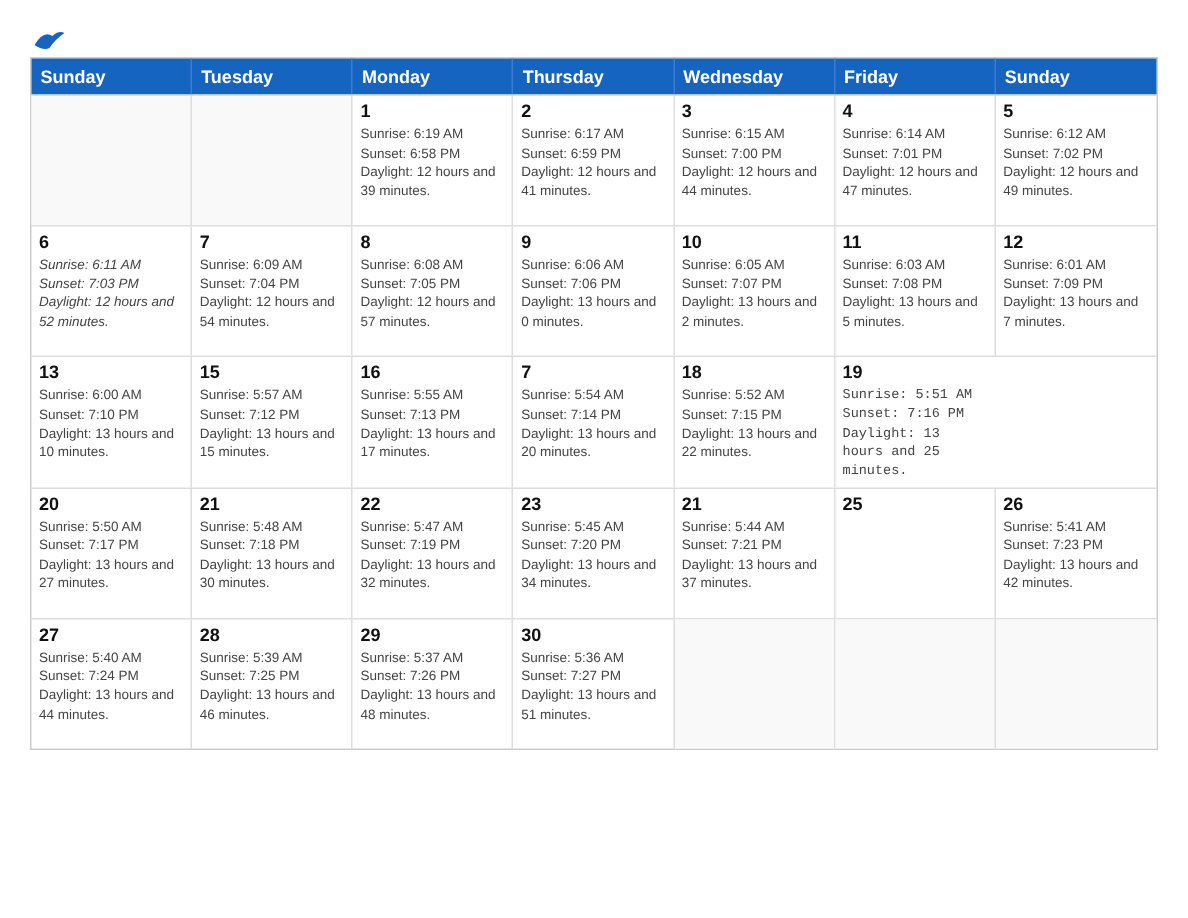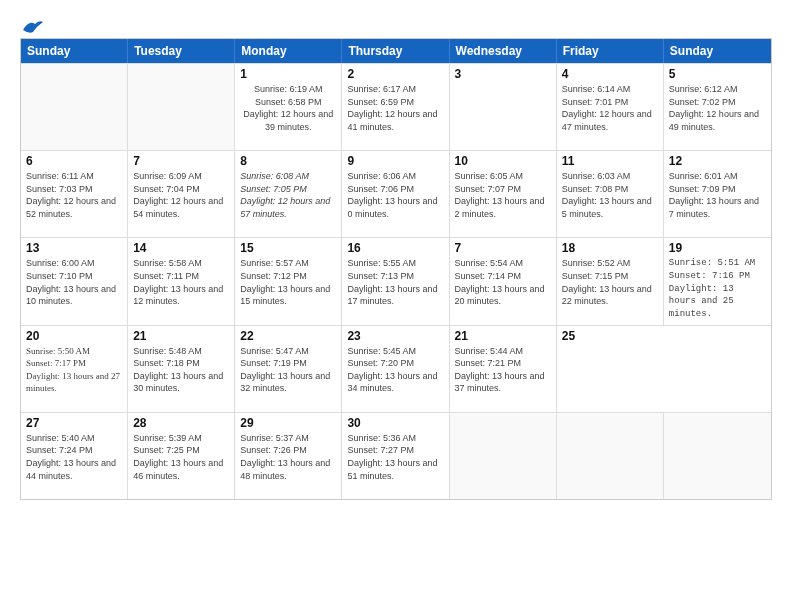--- a/index.html
+++ b/index.html
@@ -136,62 +136,65 @@
         <div class="cal-header-cell">Wednesday</div>
         <div class="cal-header-cell">Friday</div>
         <div class="cal-header-cell">Sunday</div>
       </div>
     <div class="cal-body">
     <div class="cal-row">
           <div class="cal-cell empty"></div>
           <div class="cal-cell empty"></div>
           <div class="cal-cell">
             <div class="day-num">1</div>
-            <div class="day-info" style="white-space: pre-line; text-align: center;">Sunrise: 6:19 AM
+            <div class="day-info" style="white-space: pre-line;">Sunrise: 6:19 AM
 Sunset: 6:58 PM
 Daylight: 12 hours and 39 minutes.</div>
           </div>
           <div class="cal-cell">
             <div class="day-num">2</div>
             <div class="day-info" style="white-space: pre-line;">Sunrise: 6:17 AM
 Sunset: 6:59 PM
 Daylight: 12 hours and 41 minutes.</div>
           </div>
           <div class="cal-cell">
             <div class="day-num">3</div>
+            <div class="day-info" style="white-space: pre-line;">Sunrise: 6:15 AM
+Sunset: 7:00 PM
+Daylight: 12 hours and 44 minutes.</div>
           </div>
           <div class="cal-cell">
             <div class="day-num">4</div>
             <div class="day-info" style="white-space: pre-line;">Sunrise: 6:14 AM
 Sunset: 7:01 PM
 Daylight: 12 hours and 47 minutes.</div>
           </div>
           <div class="cal-cell">
             <div class="day-num">5</div>
             <div class="day-info" style="white-space: pre-line;">Sunrise: 6:12 AM
 Sunset: 7:02 PM
 Daylight: 12 hours and 49 minutes.</div>
           </div>
         </div>
         <div class="cal-row">
           <div class="cal-cell">
             <div class="day-num">6</div>
-            <div class="day-info" style="white-space: pre-line;">Sunrise: 6:11 AM
+            <div class="day-info" style="white-space: pre-line; font-style: italic;">Sunrise: 6:11 AM
 Sunset: 7:03 PM
 Daylight: 12 hours and 52 minutes.</div>
           </div>
           <div class="cal-cell">
             <div class="day-num">7</div>
             <div class="day-info" style="white-space: pre-line;">Sunrise: 6:09 AM
 Sunset: 7:04 PM
 Daylight: 12 hours and 54 minutes.</div>
           </div>
           <div class="cal-cell">
             <div class="day-num">8</div>
-            <div class="day-info" style="white-space: pre-line; font-style: italic;">Sunrise: 6:08 AM
+            <div class="day-info" style="white-space: pre-line;">Sunrise: 6:08 AM
 Sunset: 7:05 PM
 Daylight: 12 hours and 57 minutes.</div>
           </div>
           <div class="cal-cell">
             <div class="day-num">9</div>
             <div class="day-info" style="white-space: pre-line;">Sunrise: 6:06 AM
 Sunset: 7:06 PM
 Daylight: 13 hours and 0 minutes.</div>
           </div>
           <div class="cal-cell">
@@ -214,26 +217,20 @@
           </div>
         </div>
         <div class="cal-row">
           <div class="cal-cell">
             <div class="day-num">13</div>
             <div class="day-info" style="white-space: pre-line;">Sunrise: 6:00 AM
 Sunset: 7:10 PM
 Daylight: 13 hours and 10 minutes.</div>
           </div>
           <div class="cal-cell">
-            <div class="day-num">14</div>
-            <div class="day-info" style="white-space: pre-line;">Sunrise: 5:58 AM
-Sunset: 7:11 PM
-Daylight: 13 hours and 12 minutes.</div>
-          </div>
-          <div class="cal-cell">
             <div class="day-num">15</div>
             <div class="day-info" style="white-space: pre-line;">Sunrise: 5:57 AM
 Sunset: 7:12 PM
 Daylight: 13 hours and 15 minutes.</div>
           </div>
           <div class="cal-cell">
             <div class="day-num">16</div>
             <div class="day-info" style="white-space: pre-line;">Sunrise: 5:55 AM
 Sunset: 7:13 PM
 Daylight: 13 hours and 17 minutes.</div>
@@ -253,21 +250,21 @@
           <div class="cal-cell">
             <div class="day-num">19</div>
             <div class="day-info" style="white-space: pre-line; font-family: Liberation Mono, monospace;">Sunrise: 5:51 AM
 Sunset: 7:16 PM
 Daylight: 13 hours and 25 minutes.</div>
           </div>
         </div>
         <div class="cal-row">
           <div class="cal-cell">
             <div class="day-num">20</div>
-            <div class="day-info" style="white-space: pre-line; font-family: Liberation Serif, serif;">Sunrise: 5:50 AM
+            <div class="day-info" style="white-space: pre-line;">Sunrise: 5:50 AM
 Sunset: 7:17 PM
 Daylight: 13 hours and 27 minutes.</div>
           </div>
           <div class="cal-cell">
             <div class="day-num">21</div>
             <div class="day-info" style="white-space: pre-line;">Sunrise: 5:48 AM
 Sunset: 7:18 PM
 Daylight: 13 hours and 30 minutes.</div>
           </div>
           <div class="cal-cell">
@@ -283,20 +280,26 @@
 Daylight: 13 hours and 34 minutes.</div>
           </div>
           <div class="cal-cell">
             <div class="day-num">21</div>
             <div class="day-info" style="white-space: pre-line;">Sunrise: 5:44 AM
 Sunset: 7:21 PM
 Daylight: 13 hours and 37 minutes.</div>
           </div>
           <div class="cal-cell">
             <div class="day-num">25</div>
+          </div>
+          <div class="cal-cell">
+            <div class="day-num">26</div>
+            <div class="day-info" style="white-space: pre-line;">Sunrise: 5:41 AM
+Sunset: 7:23 PM
+Daylight: 13 hours and 42 minutes.</div>
           </div>
         </div>
         <div class="cal-row">
           <div class="cal-cell">
             <div class="day-num">27</div>
             <div class="day-info" style="white-space: pre-line;">Sunrise: 5:40 AM
 Sunset: 7:24 PM
 Daylight: 13 hours and 44 minutes.</div>
           </div>
           <div class="cal-cell">

